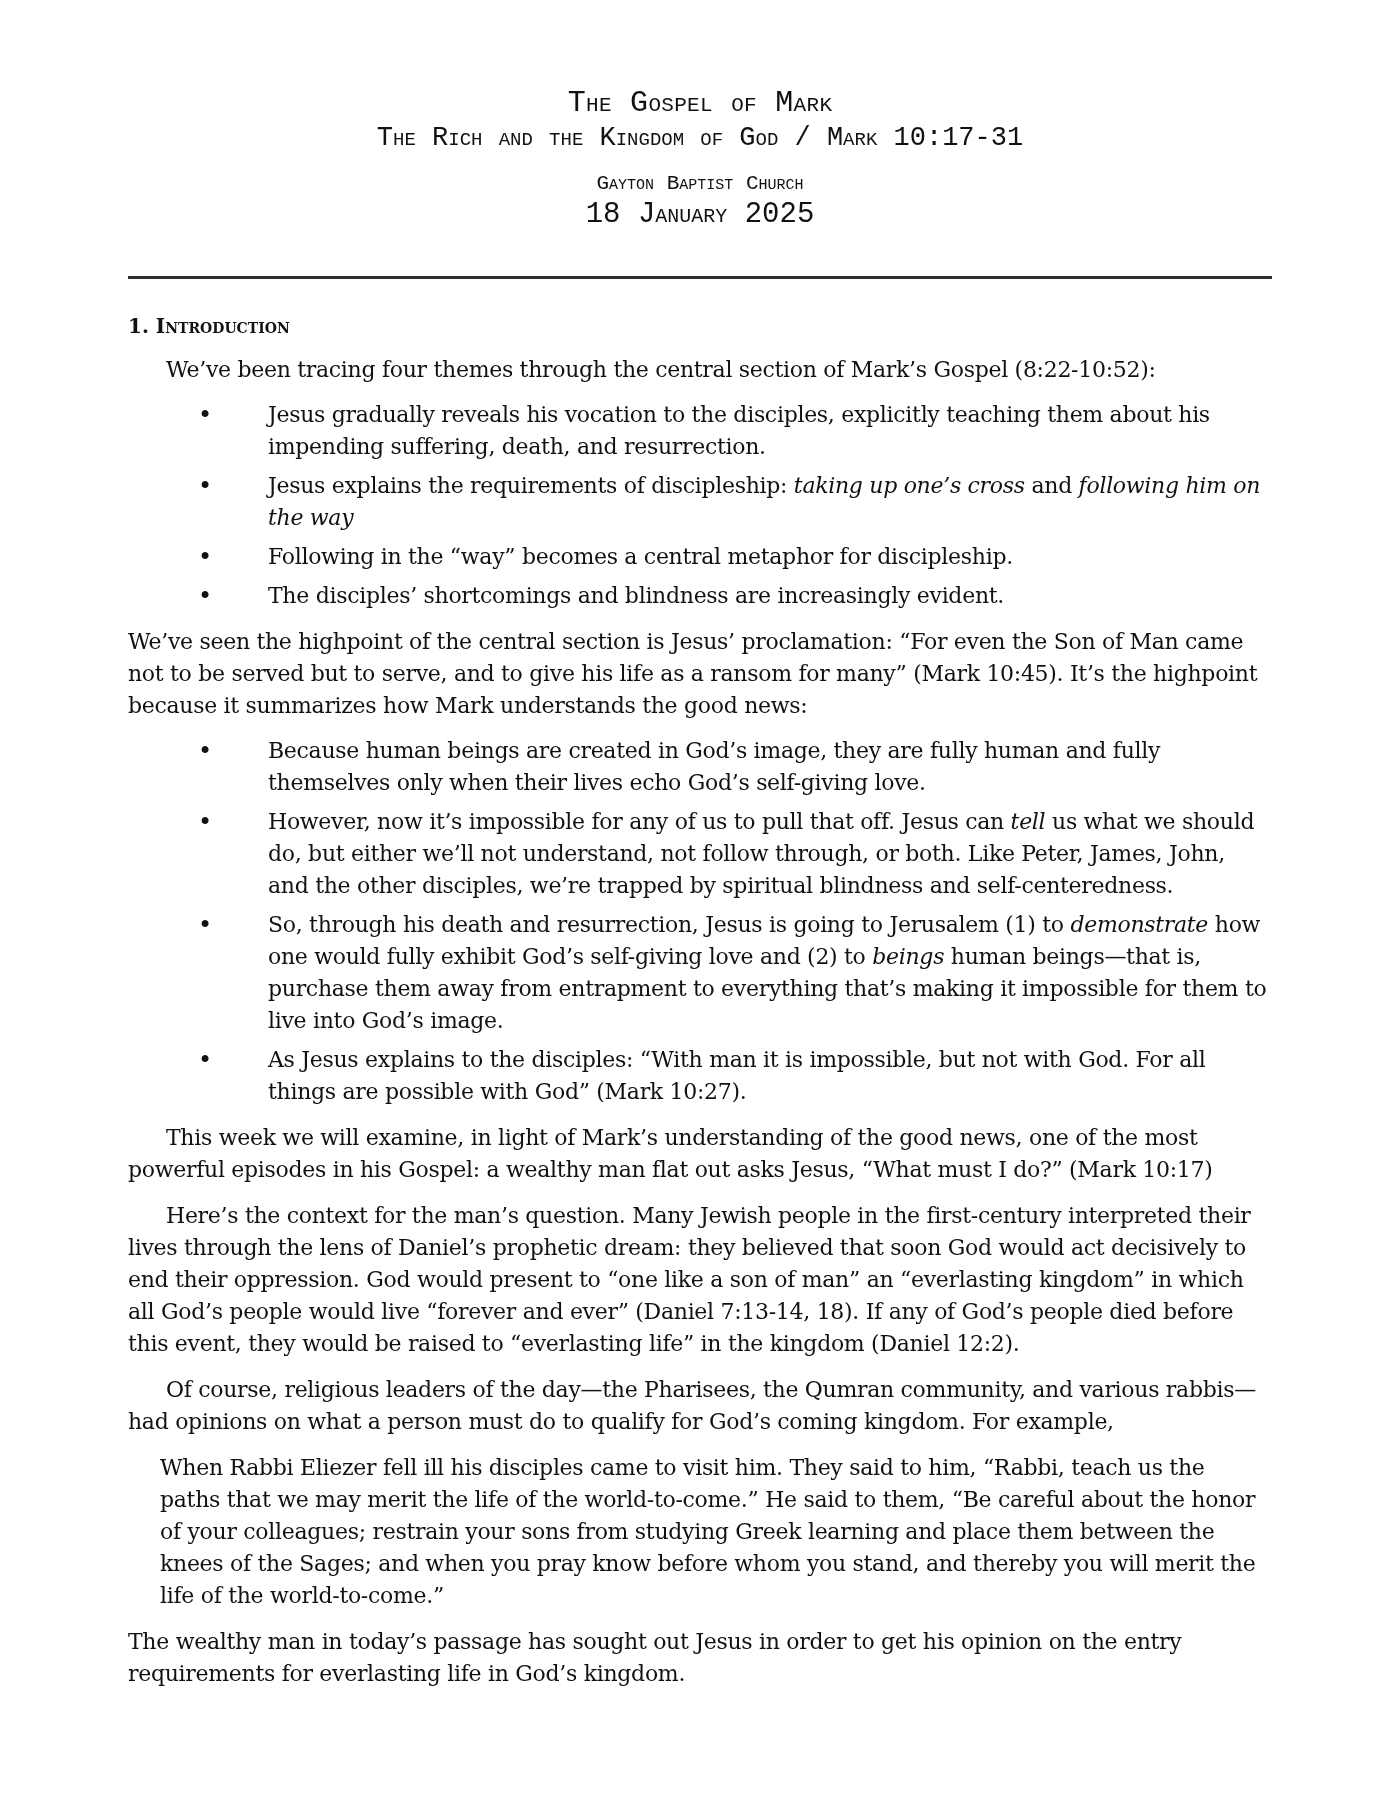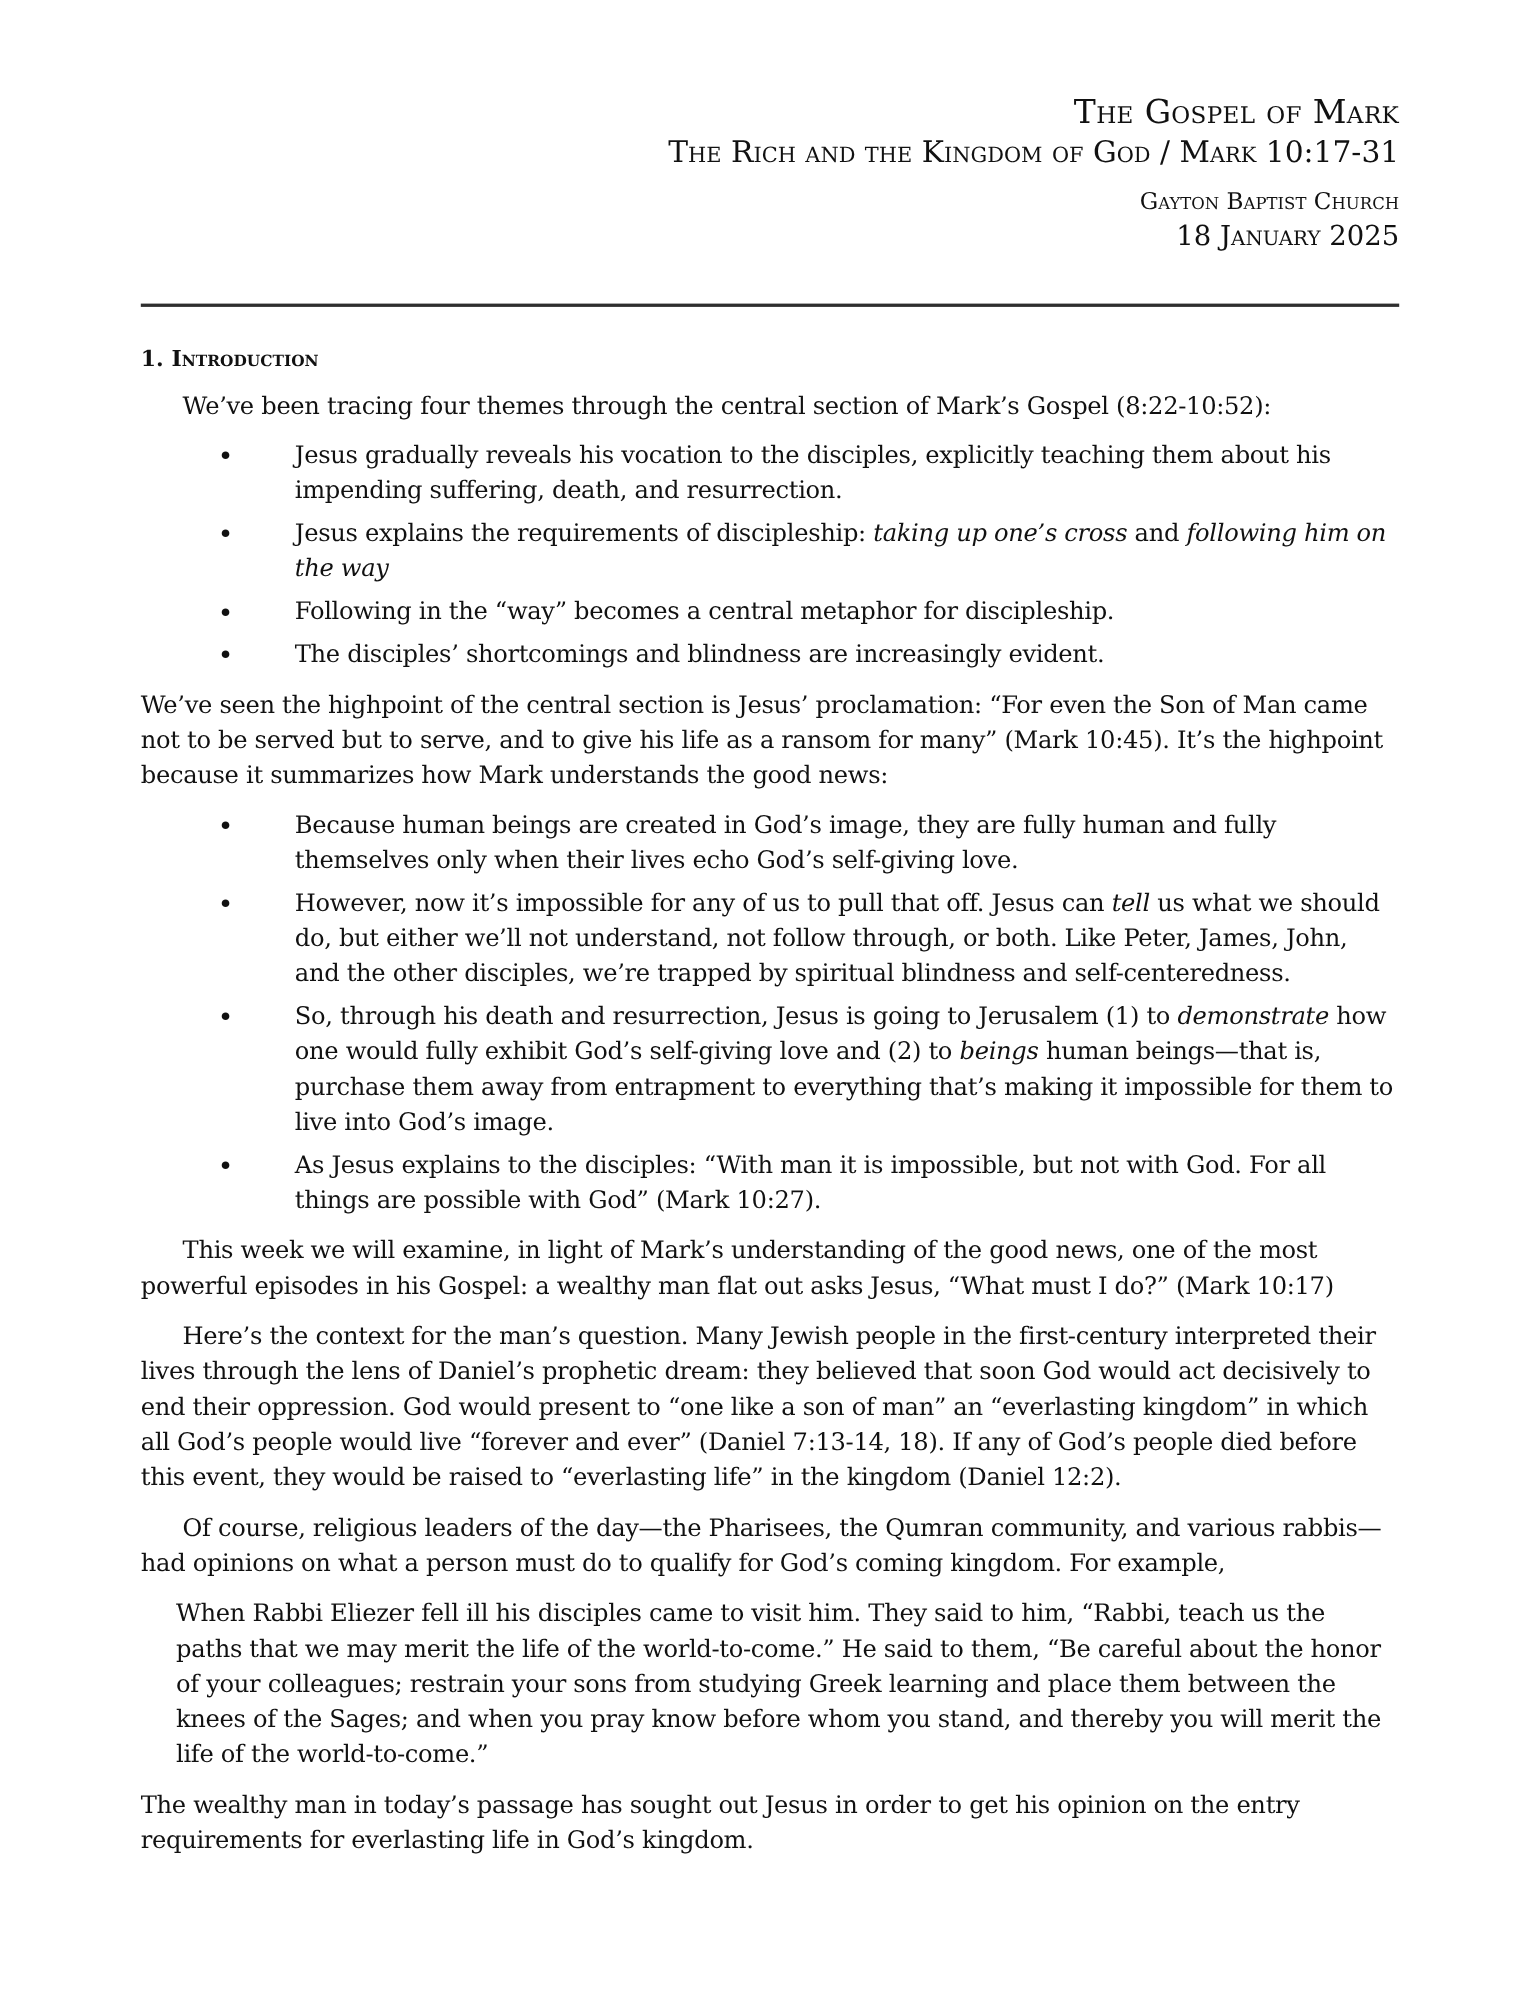--- a/index.html
+++ b/index.html
@@ -10,39 +10,39 @@
     font-family: "DejaVu Serif", serif;
     -webkit-font-smoothing: antialiased;
   }
   .page {
     box-sizing: border-box;
     width: 1400px; height: 1812px;
     padding: 86px 128px 0 128px;
     background: #ffffff;
   }
   
-  .doc-header { text-align: right; }
+  .doc-header { text-align: center; font-family: Liberation Mono, monospace; }
   .doc-title {
     font-variant: small-caps;
     font-size: 30px; line-height: 34px;
     letter-spacing: 0.3px;
   }
   .doc-subtitle {
     font-variant: small-caps;
     font-size: 27px; line-height: 31px;
     margin-top: 3px;
   }
   .doc-church {
     font-variant: small-caps;
     font-size: 21px; line-height: 29px;
     margin-top: 15px;
   }
   .doc-date {
     font-variant: small-caps;
-    font-size: 25px; line-height: 29px;
+    font-size: 29px; line-height: 29px;
     margin-top: 2px;
   }
   
   .rule {
     border: none;
     border-top: 3px solid #2f2f2f;
     margin: 47px 0 0 0;
   }
   
   .section-heading {

